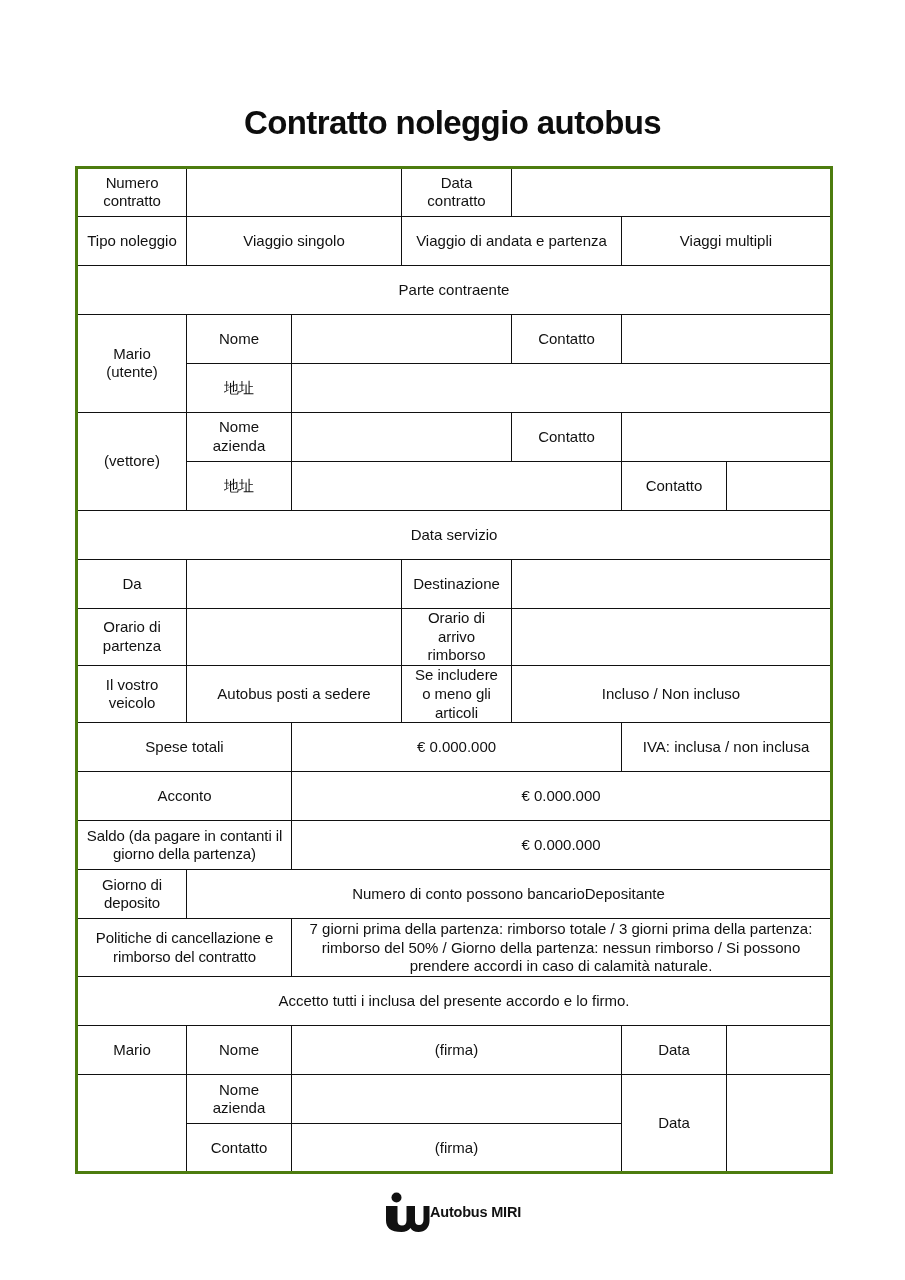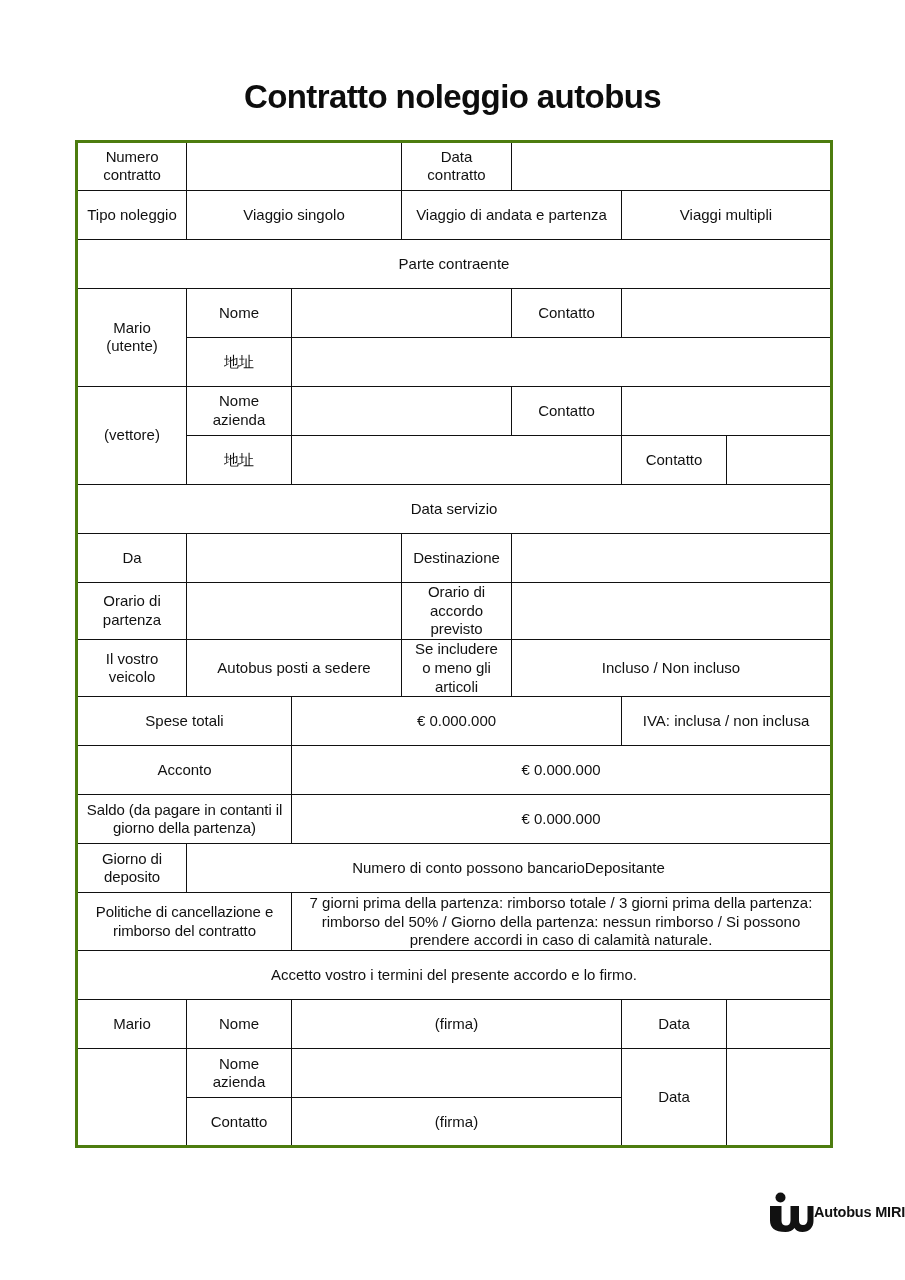--- a/index.html
+++ b/index.html
@@ -23,21 +23,21 @@
     background: #ffffff;
   }
 
   
   .doc-title {
     text-align: center;
     font-size: 33px;
     font-weight: 700;
     letter-spacing: -0.6px;
     color: #0d0d0d;
-    padding-top: 78px;
+    padding-top: 104px;
     padding-bottom: 0;
     line-height: 1.15;
   }
 
   
   .contract-wrap {
     margin: 24px 75px 0 75px;
   }
   table.contract {
     width: 755px;
@@ -84,21 +84,21 @@
   .right-al { text-align: right; padding-right: 10px; }
 
   
   .footer {
     position: absolute;
     left: 0;
     right: 0;
     bottom: 48px;
     display: flex;
     align-items: center;
-    justify-content: flex-end;
+    justify-content: center;
   }
   .logo-mark {
     width: 46px;
     height: 40px;
     display: block;
   }
   .logo-text {
     font-size: 14.5px;
     font-weight: 700;
     color: #111111;
@@ -181,21 +181,21 @@
       <tr>
         <td>Da</td>
         <td colspan="2"></td>
         <td>Destinazione</td>
         <td colspan="3"></td>
       </tr>
 
       <tr>
         <td class="fs-sm">Orario di partenza</td>
         <td colspan="2"></td>
-        <td class="fs-xs-n">Orario di accordo previsto</td>
+        <td class="fs-xs-n">Orario di arrivo rimborso</td>
         <td colspan="3"></td>
       </tr>
 
       <tr>
         <td class="fs-sm tb-bottom">Il vostro veicolo</td>
         <td colspan="2" class="tb-bottom">Autobus posti a sedere</td>
         <td class="fs-xs-n tb-bottom">Se includere o meno gli articoli</td>
         <td colspan="3" class="tb-bottom">Incluso / Non incluso</td>
       </tr>
 
@@ -219,21 +219,21 @@
         <td class="sh b fs-xs band-lg">Giorno di deposito</td>
         <td colspan="6" class="band-lg">Numero di conto possono bancarioDepositante</td>
       </tr>
 
       <tr>
         <td colspan="2" class="sh b fs-xs tb-bottom" style="height:58px">Politiche di cancellazione e rimborso del contratto</td>
         <td colspan="5" class="fs-tiny tb-bottom" style="height:58px">7 giorni prima della partenza: rimborso totale / 3 giorni prima della partenza: rimborso del 50% / Giorno della partenza: nessun rimborso / Si possono prendere accordi in caso di calamità naturale.</td>
       </tr>
 
       <tr>
-        <td colspan="7" class="sh b fs-xl band tb-top">Accetto vostro i termini del presente accordo e lo firmo.</td>
+        <td colspan="7" class="sh b fs-xl band tb-top">Accetto tutti i inclusa del presente accordo e lo firmo.</td>
       </tr>
 
       <tr>
         <td class="sh b fs-md tb-top tb-bottom">Mario</td>
         <td class="tb-top tb-bottom">Nome</td>
         <td colspan="3" class="right-al tb-top tb-bottom">(firma)</td>
         <td class="tb-top tb-bottom">Data</td>
         <td class="tb-top tb-bottom"></td>
       </tr>
 

